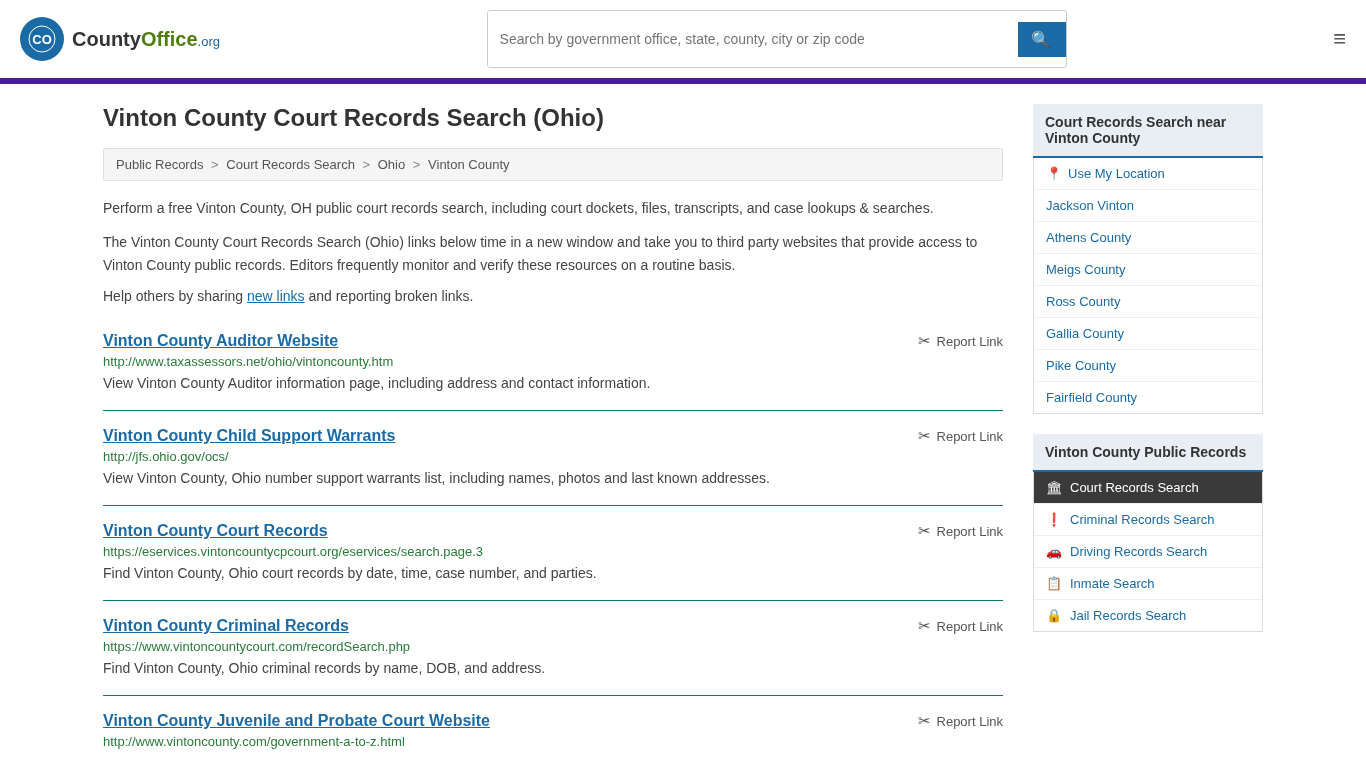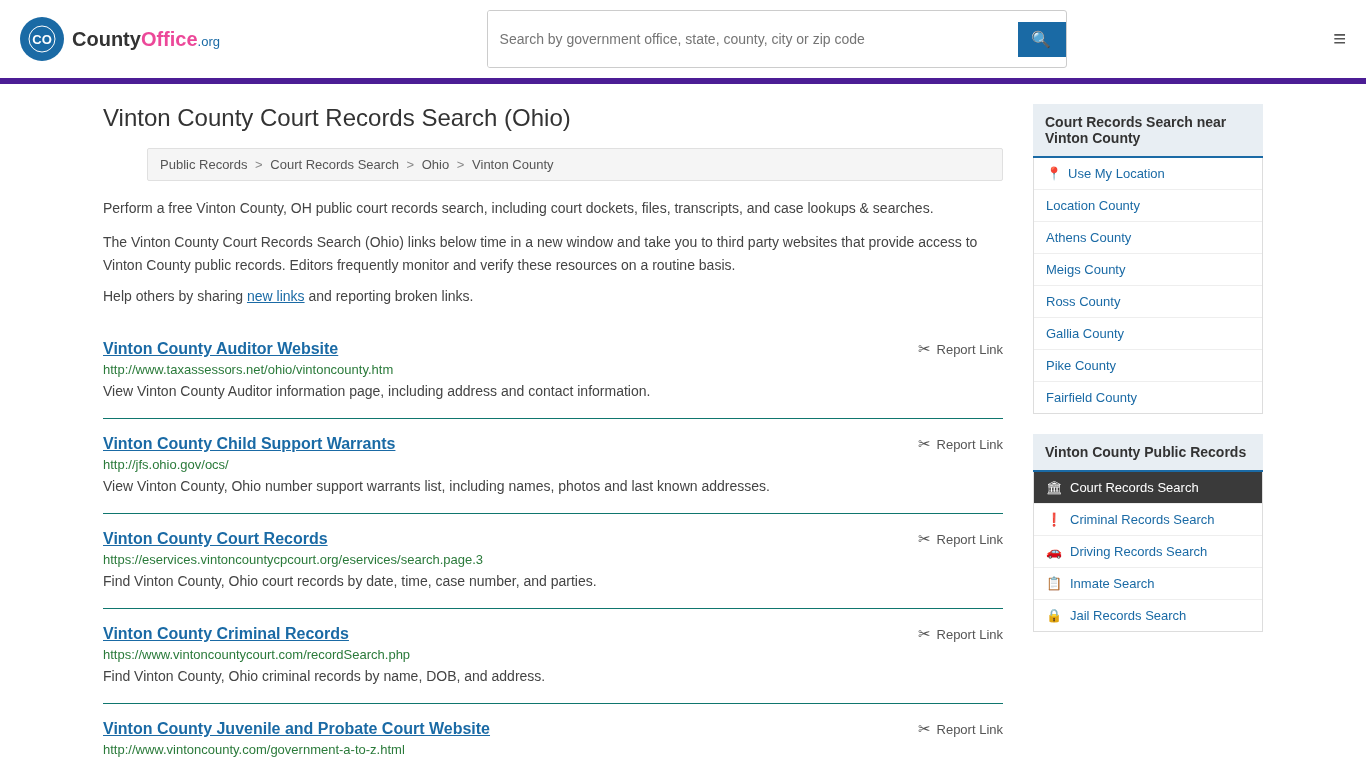--- a/index.html
+++ b/index.html
@@ -68,55 +68,54 @@
       display: flex;
       gap: 30px;
     }
 
     .main-content {
       flex: 1;
     }
 
     .page-title {
       font-size: 24px;
-      font-weight: normal;
+      font-weight: bold;
       color: #333;
       margin-bottom: 16px;
     }
 
     .breadcrumb {
       background: #f5f5f5;
       border: 1px solid #e0e0e0;
       padding: 8px 12px;
       margin-bottom: 16px;
       font-size: 13px;
       color: #555;
       border-radius: 2px;
-      margin-left: 44px;
     }
     .breadcrumb a {
       color: #555;
       text-decoration: none;
     }
     .breadcrumb span {
       color: #888;
       margin: 0 4px;
     }
 
     .description {
       font-size: 14px;
       line-height: 1.6;
       color: #444;
       margin-bottom: 12px;
     }
 
     .share-line {
       font-size: 14px;
       color: #444;
-      margin-bottom: 20px;
+      margin-bottom: 12px;
     }
     .share-line a {
       color: #1a6aa5;
       text-decoration: underline;
     }
 
     
     .result-item {
       border-bottom: 1px solid #0f766e;
       padding: 16px 0;
@@ -240,21 +239,21 @@
 
 <header class="header">
   <div class="logo-area">
     <div class="logo-circle">
       <svg width="28" height="28" viewBox="0 0 28 28" fill="none">
         <circle cx="14" cy="14" r="13" fill="#1a6aa5" stroke="#fff" stroke-width="1"></circle>
         <text x="14" y="19" text-anchor="middle" fill="#fff" font-size="13" font-family="Arial" font-weight="bold">CO</text>
       </svg>
     </div>
     <div>
-      <span style="font-size:20px;font-weight:bold;color:#333;">County</span><span style="font-size:20px;font-weight:bold;color:#ec4899;text-align:right;">Office</span><span style="font-size:13px;color:#1a6aa5;">.org</span>
+      <span style="font-size:20px;font-weight:bold;color:#333;">County</span><span style="font-size:20px;font-weight:bold;color:#4d7c0f;text-align:right;">Office</span><span style="font-size:13px;color:#1a6aa5;">.org</span>
     </div>
   </div>
   <div class="search-bar">
     <input type="text" placeholder="Search by government office, state, county, city or zip code" style="">
     <button>
       <span>🔍</span>
     </button>
   </div>
   <div class="menu-icon">
     <span>≡</span>
@@ -353,21 +352,21 @@
     <div class="sidebar-section">
       <div class="sidebar-title">Court Records Search near Vinton County</div>
       <ul class="sidebar-list">
         <li>
           <a href="#">
             <span class="icon-sm">📍</span>
             <span>Use My Location</span>
           </a>
         </li>
         <li>
-          <a href="#">Location County</a>
+          <a href="#">Jackson Vinton</a>
         </li>
         <li>
           <a href="#">Athens County</a>
         </li>
         <li>
           <a href="#">Meigs County</a>
         </li>
         <li>
           <a href="#">Ross County</a>
         </li>

